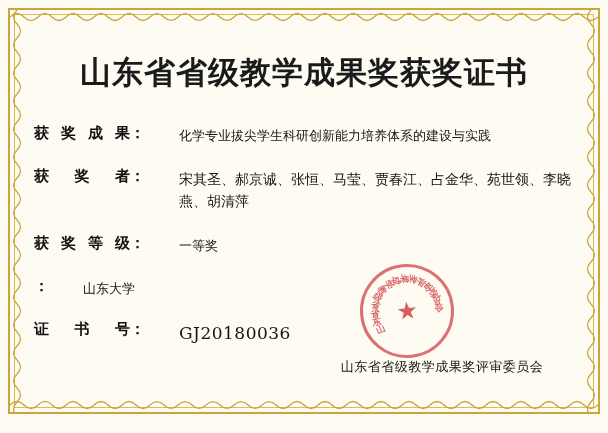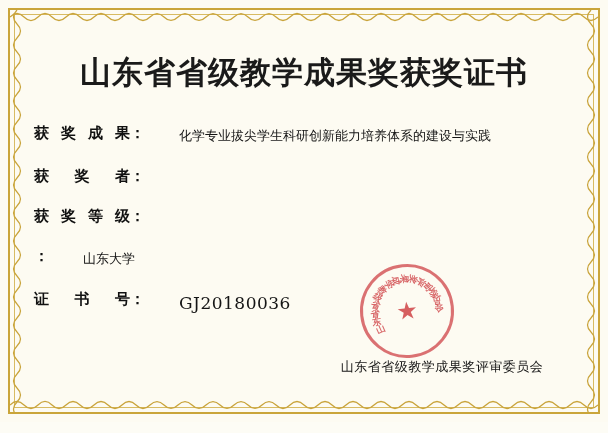--- a/index.html
+++ b/index.html
@@ -225,30 +225,32 @@
         <span class="field-value">化学专业拔尖学生科研创新能力培养体系的建设与实践</span>
       </div>
 
       <div class="field-row">
         <span class="field-label label-spread-4">
           <span>获</span>
             <span>奖</span>
             <span>者</span>
         </span>
         <span class="field-colon">：</span>
+        <span class="field-value big">宋其圣、郝京诚、张恒、马莹、贾春江、占金华、苑世领、李晓燕、胡清萍</span>
       </div>
 
       <div class="field-row">
         <span class="field-label label-spread-4">
           <span>获</span>
             <span>奖</span>
             <span>等</span>
             <span>级</span>
         </span>
         <span class="field-colon">：</span>
+        <span class="field-value">一等奖</span>
       </div>
 
       <div class="field-row">
         <span class="field-colon">：</span>
         <span class="field-value">山东大学</span>
       </div>
 
       <div class="field-row">
         <span class="field-label label-spread-4">
           <span>证</span>

